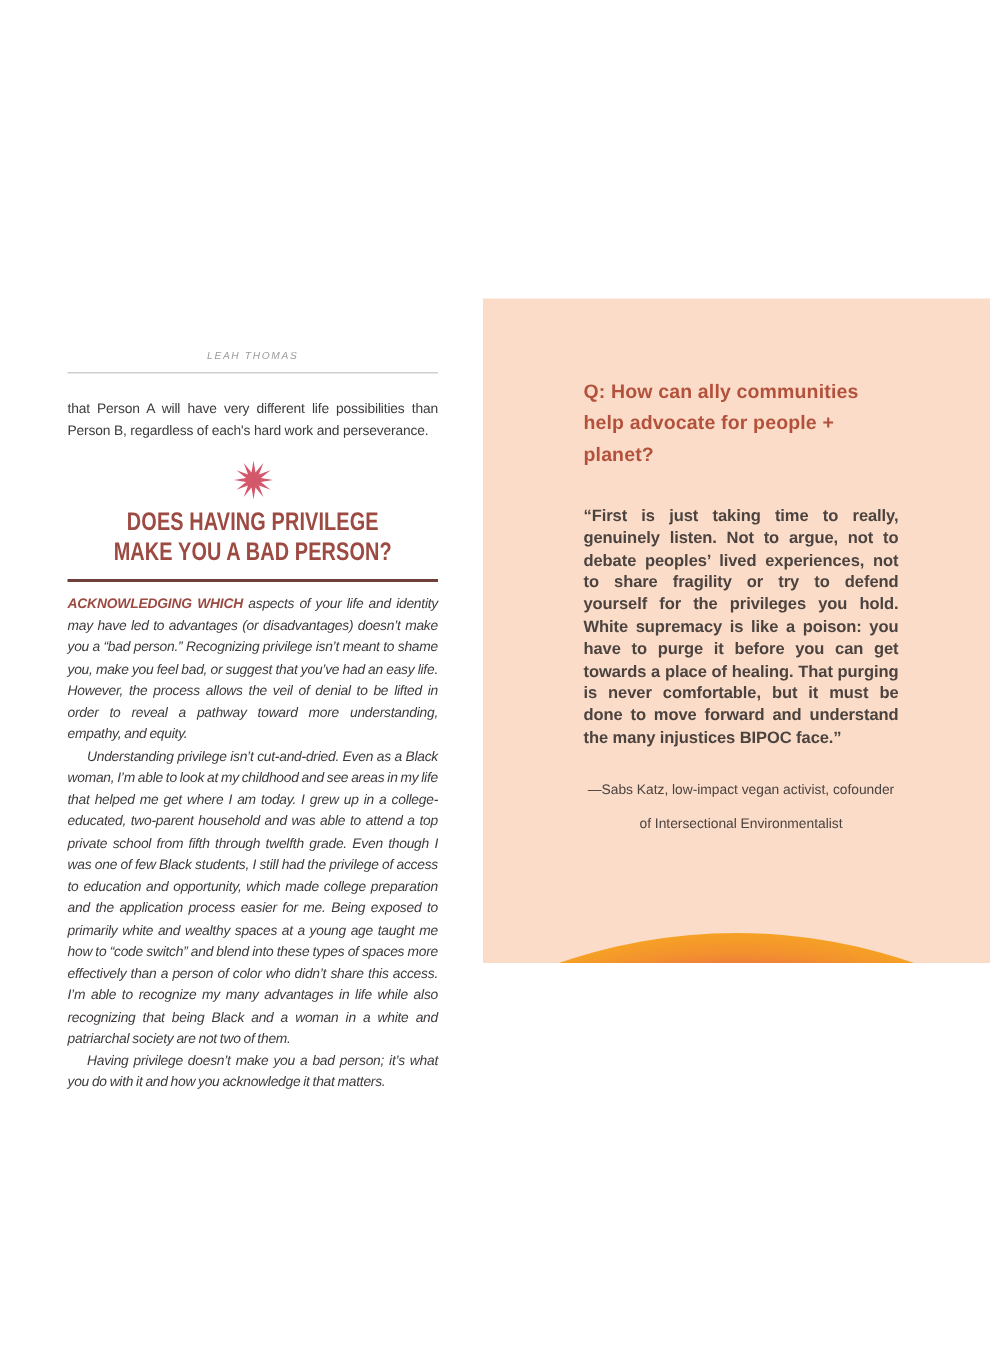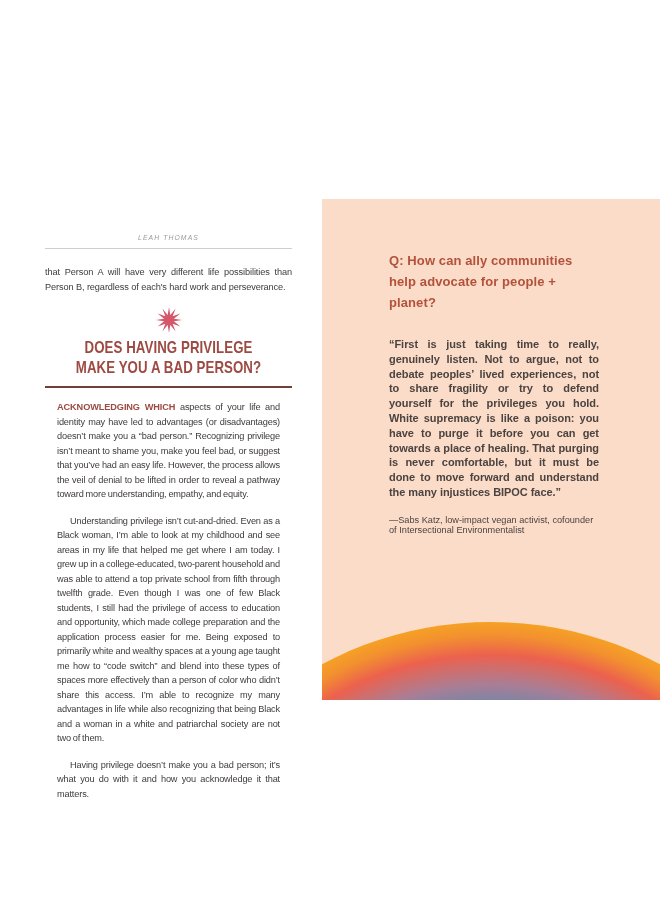--- a/index.html
+++ b/index.html
@@ -64,40 +64,40 @@
   }
   .body-text {
     margin-top: 7px;
     font-size: 9.2px;
     line-height: 14.5px;
     letter-spacing: -0.15px;
     word-spacing: -0.5px;
     color: #3e3a39;
     text-align: justify;
   }
-  .body-text p { margin: 12px; }
+  .body-text p { margin: 0; font-style: italic; }
   .body-text p.indent { text-indent: 13px; }
   .lead-in {
     font-weight: 700;
     color: #9d4a42;
     letter-spacing: -0.1px;
   }
   .page-number {
     margin-top: 15px;
     font-size: 9.5px;
     color: #3e3a39;
   }
 
   
   .right-page {
     position: absolute;
     left: 322px;
     top: 199px;
     width: 338px;
-    height: 501px;
+    height: 443px;
     background: #fbdcc8;
     overflow: hidden;
   }
   .right-content {
     position: absolute;
     left: 67px;
     top: 51px;
     width: 210px;
   }
   .question {
@@ -113,22 +113,23 @@
     font-size: 11px;
     line-height: 14.8px;
     letter-spacing: -0.05px;
     color: #4b4340;
     text-align: justify;
     font-weight: bold;
   }
   .attribution {
     margin: 15px 0 0 0;
     font-size: 9.2px;
-    line-height: 10px;
+    line-height: 23px;
     color: #4b4340;
+    text-align: center;
   }
   .dome {
     position: absolute;
     left: -161px;
     top: 423px;
     width: 660px;
     height: 600px;
     border-radius: 50%;
     background: radial-gradient(closest-side at 50% 50%,
       #8184a3 0%,

